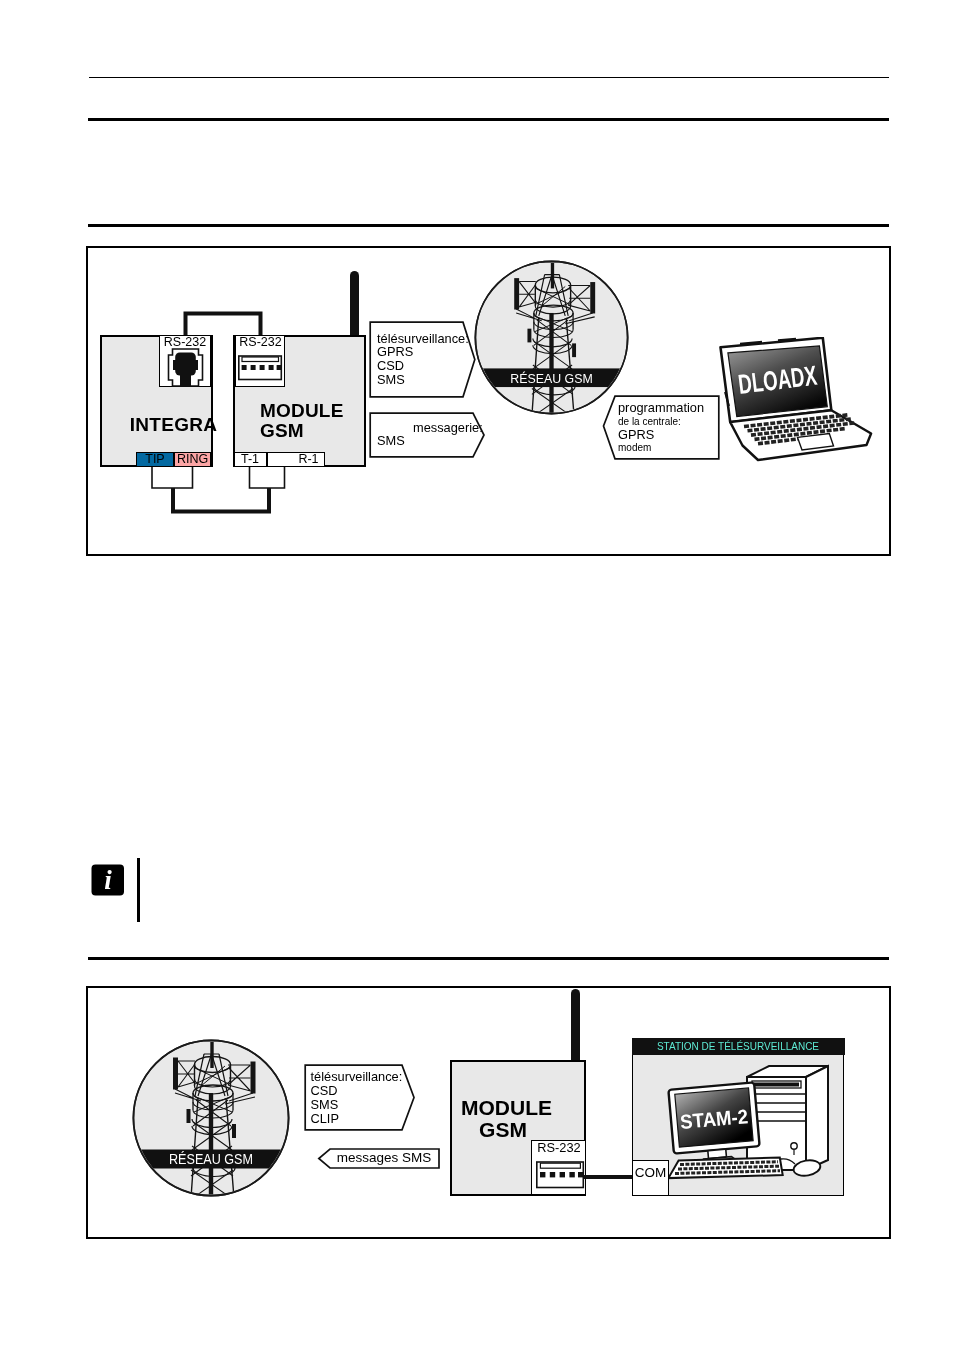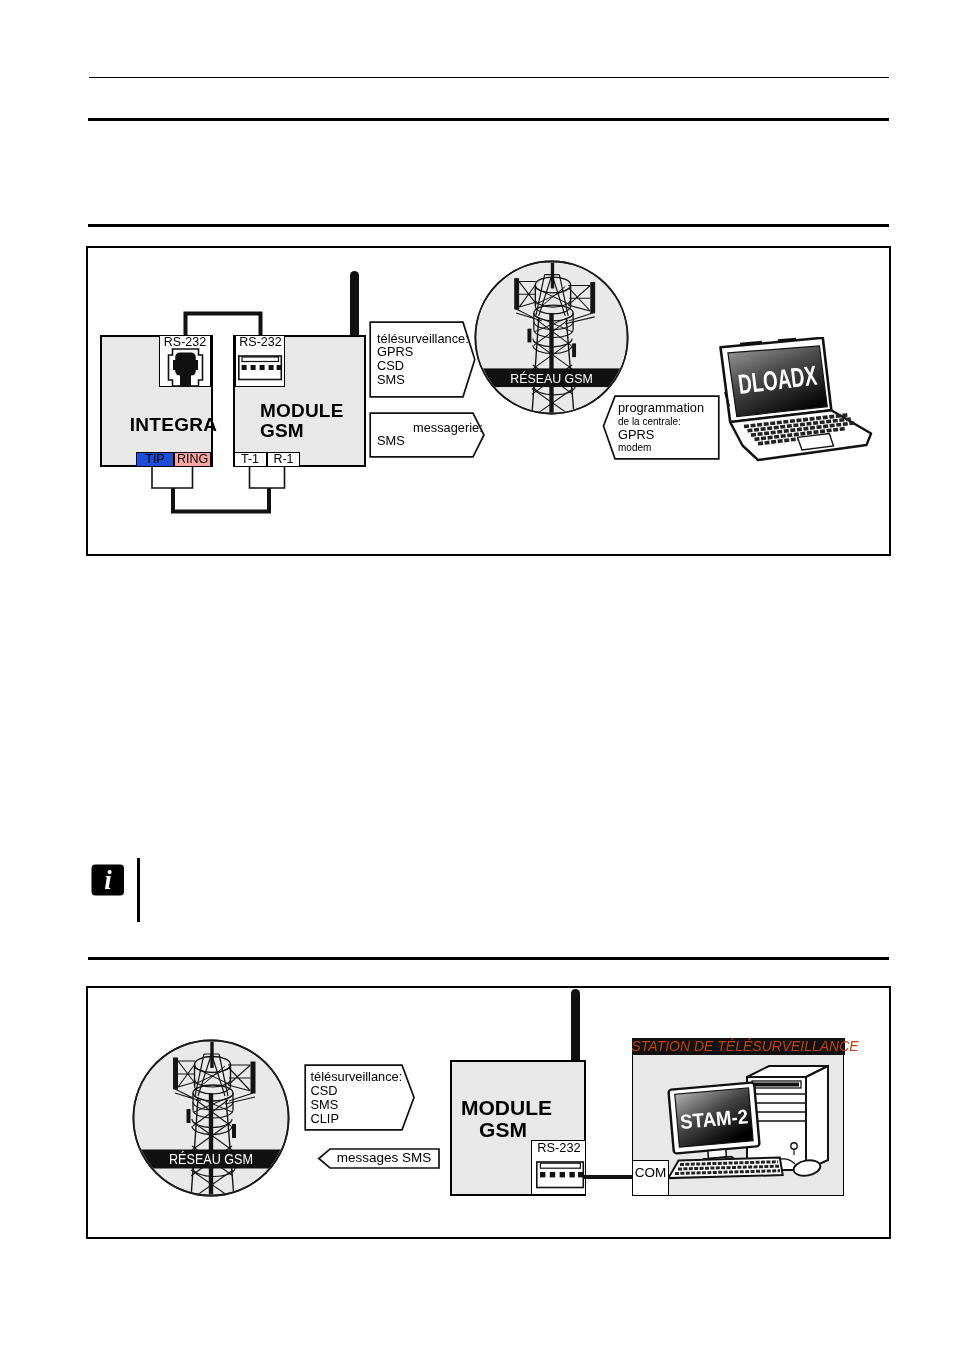--- a/index.html
+++ b/index.html
@@ -89,27 +89,27 @@
   <rect x="30.6" y="10" width="5" height="5" fill="#111"></rect>
   <rect x="38.6" y="10" width="5" height="5" fill="#111"></rect>
 </svg>
 
 <div class="abs" style="left:349.5px;top:271px;width:9.5px;height:64px;background:#111;border-radius:5px 5px 0 0;"></div>
 
 <svg class="abs" style="left:180px;top:308px;" width="90" height="30" viewBox="0 0 90 30">
   <path d="M5.5,27 V5.5 H80.5 V27" fill="none" stroke="#111" stroke-width="4"></path>
 </svg>
 
-<div class="abs" style="left:136px;top:452px;width:36px;height:12.5px;border:1.5px solid #000;background:#1d4ed8;line-height:12.5px;font-size:12.5px;text-align:center;">TIP</div>
+<div class="abs" style="left:136px;top:452px;width:36px;height:12.5px;border:1.5px solid #000;background:#0369a1;line-height:12.5px;font-size:12.5px;text-align:center;">TIP</div>
 
 <div class="abs" style="left:174px;top:452px;width:35px;height:12.5px;border:1.5px solid #000;background:#fca5a5;line-height:12.5px;font-size:12.5px;text-align:center;">RING</div>
 
 <div class="abs" style="left:233.5px;top:452px;width:31px;height:12.5px;border:1.5px solid #000;background:#fff;line-height:12.5px;font-size:12.5px;text-align:center;">T-1</div>
 
-<div class="abs" style="left:267px;top:452px;width:31px;height:12.5px;border:1.5px solid #000;background:#fff;line-height:12.5px;font-size:12.5px;text-align:center;">R-1</div>
+<div class="abs" style="left:267px;top:452px;width:31px;height:12.5px;border:1.5px solid #000;background:#fff;line-height:12.5px;font-size:12.5px;text-align:center;padding-left:25px;">R-1</div>
 
 <svg class="abs" style="left:140px;top:467px;" width="160" height="50" viewBox="0 0 160 50">
   <path d="M12,0 V21 H52.5 V0" fill="none" stroke="#111" stroke-width="1.6"></path>
   <path d="M109.5,0 V21 H144.5 V0" fill="none" stroke="#111" stroke-width="1.6"></path>
   <path d="M33,21 V44.5 H129 V21" fill="none" stroke="#111" stroke-width="4"></path>
 </svg>
 
 <svg class="abs" style="left:369px;top:321px;" width="108" height="77" viewBox="0 0 108 77">
   <path d="M1.2,1.2 H94 L105.8,38.5 L94,75.8 H1.2 Z" fill="#fff" stroke="#111" stroke-width="1.7"></path>
 </svg>
@@ -206,21 +206,21 @@
   <rect x="13.8" y="11" width="5.4" height="5.4" fill="#111"></rect>
   <rect x="23.6" y="11" width="5.4" height="5.4" fill="#111"></rect>
   <rect x="33.4" y="11" width="5.4" height="5.4" fill="#111"></rect>
   <rect x="42" y="11" width="5.4" height="5.4" fill="#111"></rect>
 </svg>
 
 <div class="abs" style="left:584px;top:1175px;width:48px;height:4px;background:#111;"></div>
 
 <div class="abs" style="left:631.5px;top:1037.5px;width:210px;height:156.5px;border:1.5px solid #000;background:#e8e8e8;"></div>
 
-<div class="abs" style="left:631.5px;top:1037.5px;width:213px;height:17px;background:#111;color:#c2410c;font-size:14px;line-height:17px;text-align:center;white-space:nowrap;font-style:italic;">STATION DE TÉLÉSURVEILLANCE</div>
+<div class="abs" style="left:631.5px;top:1037.5px;width:213px;height:17px;background:#111;color:#5eead4;font-size:10px;line-height:17px;text-align:center;white-space:nowrap;">STATION DE TÉLÉSURVEILLANCE</div>
 
 <svg class="abs" style="left:648px;top:1058px;" width="200" height="135" viewBox="0 0 200 135">
   <defs>
     <linearGradient id="scr2" x1="0" y1="0" x2="0.7" y2="1">
       <stop offset="0" stop-color="#b0b0b0"></stop>
         <stop offset="0.5" stop-color="#444"></stop>
         <stop offset="1" stop-color="#000"></stop>
     </linearGradient>
   </defs>
 

